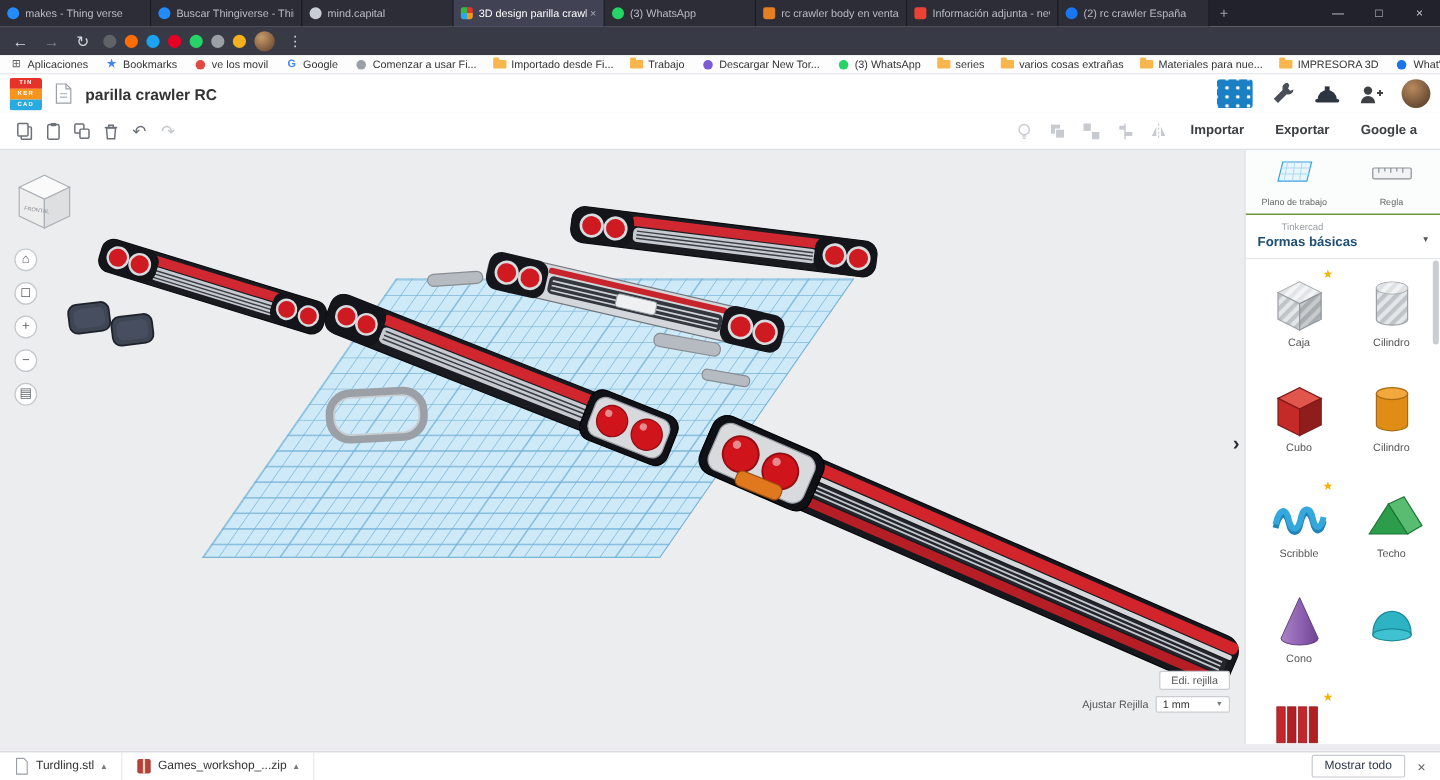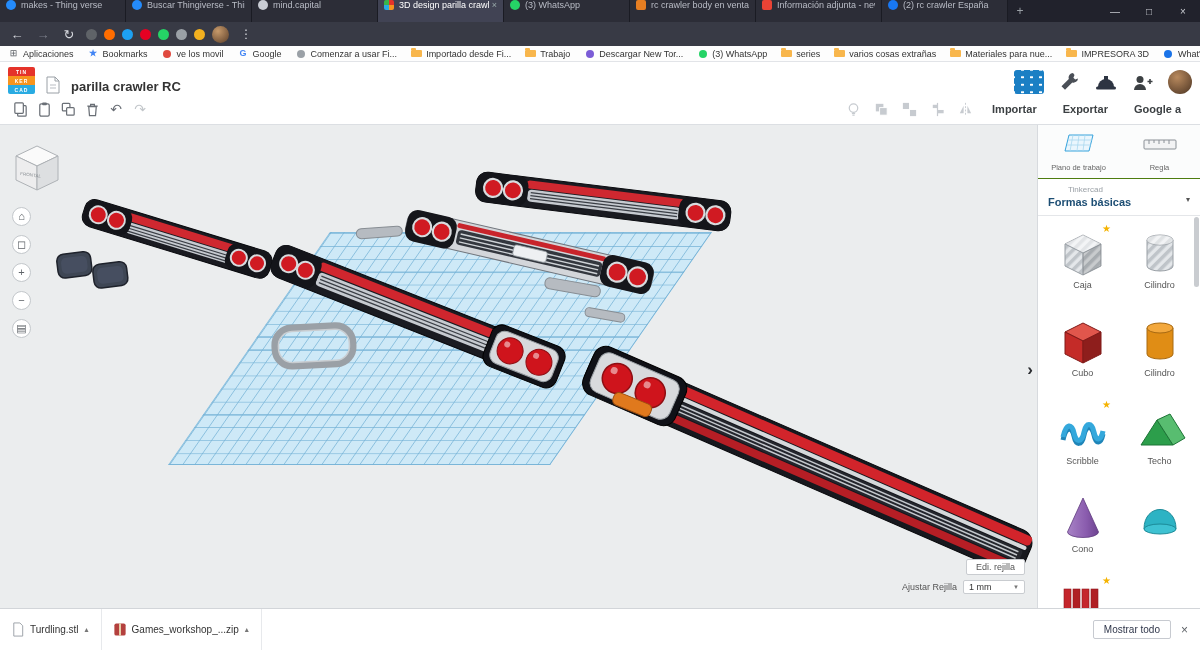--- a/index.html
+++ b/index.html
@@ -1,21 +1,21 @@
 <!DOCTYPE html>
 <html><head>
 <meta charset="utf-8">
 <style>
   * { margin:0; padding:0; box-sizing:border-box; }
   body { font-family:"Liberation Sans", sans-serif; background:#000; }
   .screen { position:relative; width:1200px; height:650px; overflow:hidden; background:#ececee; }
 
   
   .tabstrip { position:absolute; top:0; left:0; right:0; height:22px; background:#21222c; display:flex; align-items:stretch; }
-  .tab { width:126px; flex:none; display:flex; padding:0 6px; background:#2c2d37; color:#b9bcc6; font-size:9px; border-right:1px solid #1a1b23; cursor:default; }
+  .tab { width:126px; flex:none; display:flex; align-items:center; padding:0 6px; background:#2c2d37; color:#b9bcc6; font-size:9px; border-right:1px solid #1a1b23; cursor:default; }
   .tab.active { background:#42445а; }
   .tab.active { background:#414354; color:#fff; }
   .tab-title { overflow:hidden; white-space:nowrap; flex:1; }
   .tab-close { color:#9aa; font-size:9px; margin-left:3px; flex:none; }
   .fav { width:10px; height:10px; border-radius:50%; flex:none; margin-right:5px; }
   .fav-thv { background:#248bfb; }
   .fav-mind { background:#c9ccd4; }
   .fav-tkc { border-radius:2px; background:conic-gradient(#e5332a 0 25%, #f7941e 0 50%, #29abe2 0 75%, #39b54a 0); }
   .fav-wa { background:#25d366; }
   .fav-shop { background:#e67e22; border-radius:2px; }
@@ -43,21 +43,21 @@
   .bookmarksbar { position:absolute; top:46px; left:0; right:0; height:16px; background:#fdfdfd; border-bottom:1px solid #e2e4e8; display:flex; align-items:center; padding:0 8px; gap:14px; overflow:hidden; }
   .bm { display:flex; align-items:center; gap:4px; font-size:9px; color:#333; white-space:nowrap; }
   .bm-ico { width:11px; height:10px; flex:none; display:flex; align-items:center; justify-content:center; font-size:9px; line-height:1; }
   .glyph-gray { color:#5f6368; } .glyph-blue { color:#4285f4; font-weight:bold; }
   .folder { width:11px; height:7px; background:#f8b64c; border-radius:1px; position:relative; align-self:center; }
   .folder::before { content:""; position:absolute; top:-2px; left:0; width:5px; height:2px; background:#f8b64c; border-radius:1px 1px 0 0; }
   .dot { width:8px; height:8px; border-radius:50%; }
   .c-red{background:#e04a3f}.c-gray{background:#9aa0a6}.c-purple{background:#7b5cd6}.c-green{background:#25d366}.c-blue{background:#1a73e8}
 
   
-  .appheader { position:absolute; top:62px; left:0; right:0; height:32px; background:#fff; display:flex; align-items:flex-end; padding:0 8px; gap:10px; }
+  .appheader { position:absolute; top:62px; left:0; right:0; height:32px; background:#fff; display:flex; align-items:center; padding:0 8px; gap:10px; }
   .logo { width:27px; height:27px; display:flex; flex-direction:column; border-radius:2px; overflow:hidden; flex:none; }
   .logo span { flex:1; color:#fff; font-size:5px; font-weight:bold; display:flex; align-items:center; justify-content:center; letter-spacing:1px; }
   .logo .r1{background:#e5332a}.logo .r2{background:#f7941e}.logo .r3{background:#29abe2}
   .doc-title { font-size:13px; font-weight:bold; color:#333; }
   .hdr-right { margin-left:auto; display:flex; align-items:center; gap:14px; }
   .apps-btn { width:30px; height:24px; border-radius:3px; background:#1b7fc4; background-image:radial-gradient(#ffffff 1.5px, transparent 1.7px); background-size:9px 7.5px; background-position:4px 3.5px; }
   .hdr-avatar { width:24px; height:24px; border-radius:50%; background:radial-gradient(circle at 38% 30%, #b98a5e, #4a3322); }
 
   
   .apptoolbar { position:absolute; top:94px; left:0; right:0; height:31px; background:#fff; border-bottom:1px solid #dcdfe3; display:flex; align-items:center; padding:0 8px; }
@@ -94,21 +94,21 @@
   .lib-cat { font-size:11px; color:#1d4e74; font-weight:bold; display:block; margin-top:2px; }
   .lib-caret { position:absolute; right:10px; top:16px; font-size:8px; color:#555; }
   .shapes { display:grid; grid-template-columns:1fr 1fr; padding:4px 2px 0 6px; }
   .shape-cell { height:88px; position:relative; display:flex; flex-direction:column; align-items:center; }
   .shape-cell svg { margin-top:5px; }
   .shape-label { font-size:9px; color:#555; margin-top:1px; }
   .shape-star { position:absolute; top:3px; right:10px; color:#f5b301; font-size:10px; }
   .panel-scroll { position:absolute; right:1px; top:92px; width:5px; height:70px; background:#c9ccd0; border-radius:3px; }
 
   
-  .downloadsbar { position:absolute; bottom:0; left:0; right:0; height:42px; background:#fff; border-top:1px solid #d2d5d9; display:flex; align-items:center; }
+  .downloadsbar { position:absolute; bottom:0; left:0; right:0; height:24px; background:#fff; border-top:1px solid #d2d5d9; display:flex; align-items:center; }
   .dl-item { display:flex; align-items:center; gap:6px; padding:0 12px; height:100%; border-right:1px solid #e7e9ec; font-size:10px; color:#333; }
   .dl-caret { color:#777; font-size:8px; }
   .show-all { margin-left:auto; border:1px solid #c7cad0; border-radius:2px; padding:3px 10px; font-size:10px; color:#30374b; margin-right:10px; }
   .dl-close { color:#5f6368; font-size:12px; margin-right:12px; }
 </style>
 </head>
 <body>
 
 <div class="screen">
 

